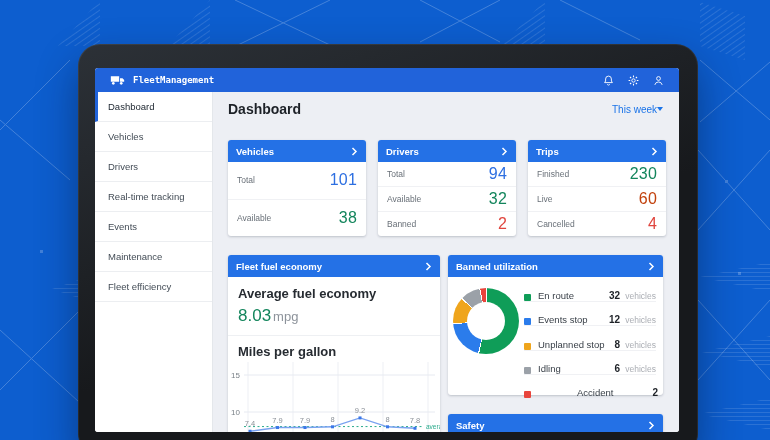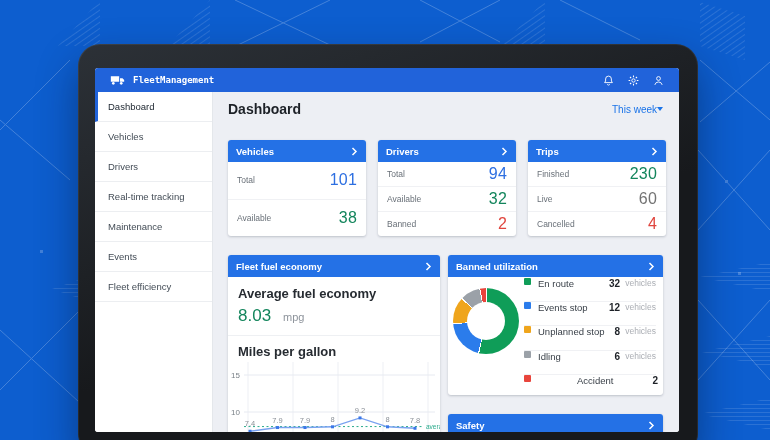--- a/index.html
+++ b/index.html
@@ -47,30 +47,30 @@
   .srow{flex:1;display:flex;align-items:center;padding:0 9px;}
   .scard .srow:nth-child(n+3){border-top:1px solid #f0f1f4;}
   .srow-label{font-size:8.5px;color:#697078;}
   .srow-value{margin-left:auto;font-size:16px;letter-spacing:.2px;}
 
   .fuel-card{position:absolute;left:15px;top:163px;width:212px;height:232px;}
   .fuel-avg{padding:9px 10px 9px;border-bottom:1px solid #eef0f3;}
   .fuel-avg-label,.fuel-chart-title{font-size:13px;font-weight:bold;color:#262b31;}
   .fuel-avg-valrow{margin-top:5px;display:flex;align-items:baseline;}
   .fuel-avg-value{font-size:17px;color:#13855c;}
-  .fuel-avg-unit{font-size:11px;color:#8d939b;margin-left:12px;}
+  .fuel-avg-unit{font-size:13px;color:#8d939b;margin-left:2px;}
   .fuel-chart-title{padding:8px 10px 0;}
   .fuel-chart{display:block;margin-top:3px;}
   .fuel-chart text{font-family:"Liberation Sans",sans-serif;}
 
   .util-card{position:absolute;left:235px;top:163px;width:215px;height:140px;}
   .donut{position:absolute;left:5px;top:33px;width:66px;height:66px;border-radius:50%;}
   .donut-hole{position:absolute;left:14px;top:14px;width:38px;height:38px;border-radius:50%;background:#fff;}
   .legend{position:absolute;left:76px;top:23px;right:7px;}
-  .legend-row{height:23.2px;display:flex;align-items:flex-start;border-bottom:1px solid #f0f1f4;}
+  .legend-row{height:23.2px;display:flex;align-items:flex-end;border-bottom:1px solid #f0f1f4;}
   .legend-row:last-child{border-bottom:none;gap:39px;}
   .legend-swatch{width:7px;height:7px;border-radius:1px;margin-right:7px;flex:none;}
   .legend-label{font-size:9.5px;color:#3a4149;}
   .legend-count{margin-left:auto;font-size:10px;font-weight:bold;color:#1d2127;}
   .legend-unit{width:36px;text-align:right;font-size:8.5px;color:#abaeb4;}
 
   .safety-card{position:absolute;left:235px;top:322px;width:215px;height:40px;}
 </style>
 </head>
 <body>
@@ -166,24 +166,24 @@
       <div class="side-item">
           <span>Vehicles</span>
         </div>
       <div class="side-item">
           <span>Drivers</span>
         </div>
       <div class="side-item">
           <span>Real-time tracking</span>
         </div>
       <div class="side-item">
+          <span>Events</span>
+        </div>
+      <div class="side-item">
           <span>Maintenance</span>
-        </div>
-      <div class="side-item">
-          <span>Events</span>
         </div>
       <div class="side-item">
           <span>Fleet efficiency</span>
         </div>
     </aside>
 
     <main class="main">
       <div class="main-header">
         <span class="page-title">Dashboard</span>
         <span class="period">
@@ -241,21 +241,21 @@
                   <path d="M1.5 1l3.5 3.5L1.5 8" stroke="#fff" stroke-width="1.5" fill="none"></path>
                 </svg>
               </span>
           </div>
           <div class="srow">
               <span class="srow-label">Finished</span>
               <span class="srow-value" style="color: rgb(19, 133, 92);">230</span>
             </div>
           <div class="srow">
               <span class="srow-label">Live</span>
-              <span class="srow-value" style="color: #737373;">60</span>
+              <span class="srow-value" style="color: #c2410c;">60</span>
             </div>
           <div class="srow">
               <span class="srow-label">Cancelled</span>
               <span class="srow-value" style="color: rgb(224, 69, 62);">4</span>
             </div>
         </div>
       </div>
 
       <div class="card fuel-card">
         <div class="card-header">

